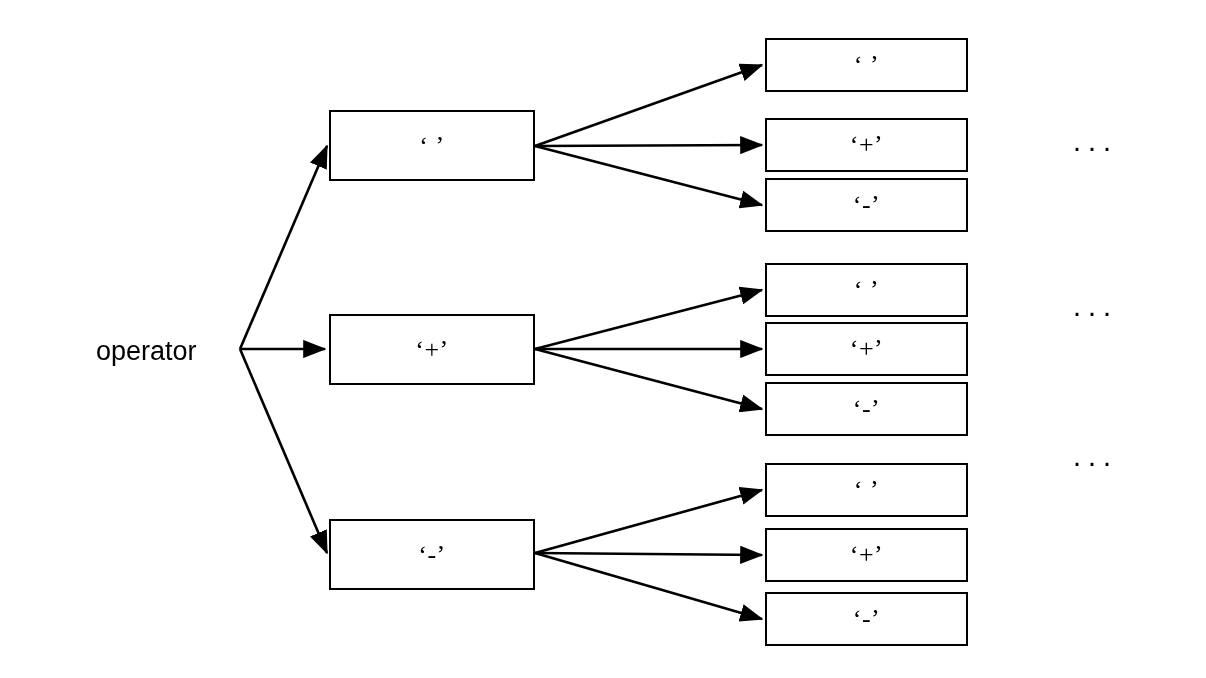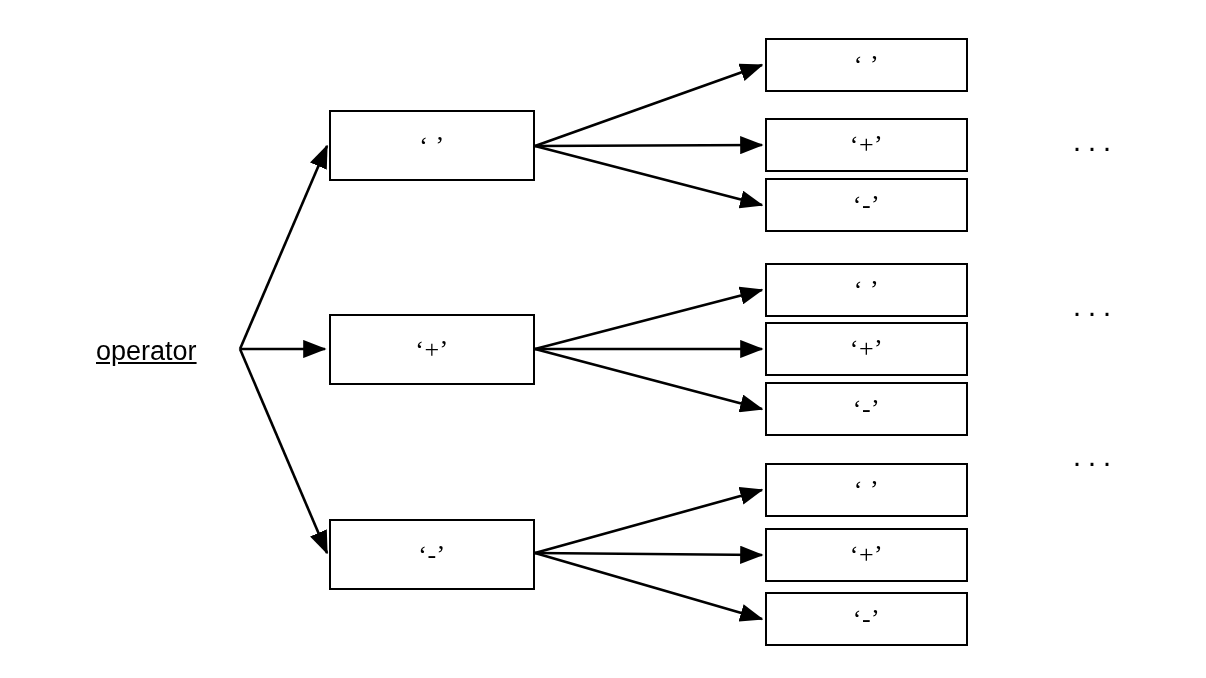--- a/index.html
+++ b/index.html
@@ -30,21 +30,20 @@
     height: 678px;
     pointer-events: none;
   }
   .root-label {
     position: absolute;
     font-family: "Liberation Sans", sans-serif;
     font-size: 27px;
     line-height: 1;
     white-space: nowrap;
     color: #000000;
-    text-decoration: underline;
   }
   .node-box {
     position: absolute;
     box-sizing: border-box;
     background: #ffffff;
     border: 2.5px solid #000000;
     display: flex;
     align-items: center;
     justify-content: center;
   }

